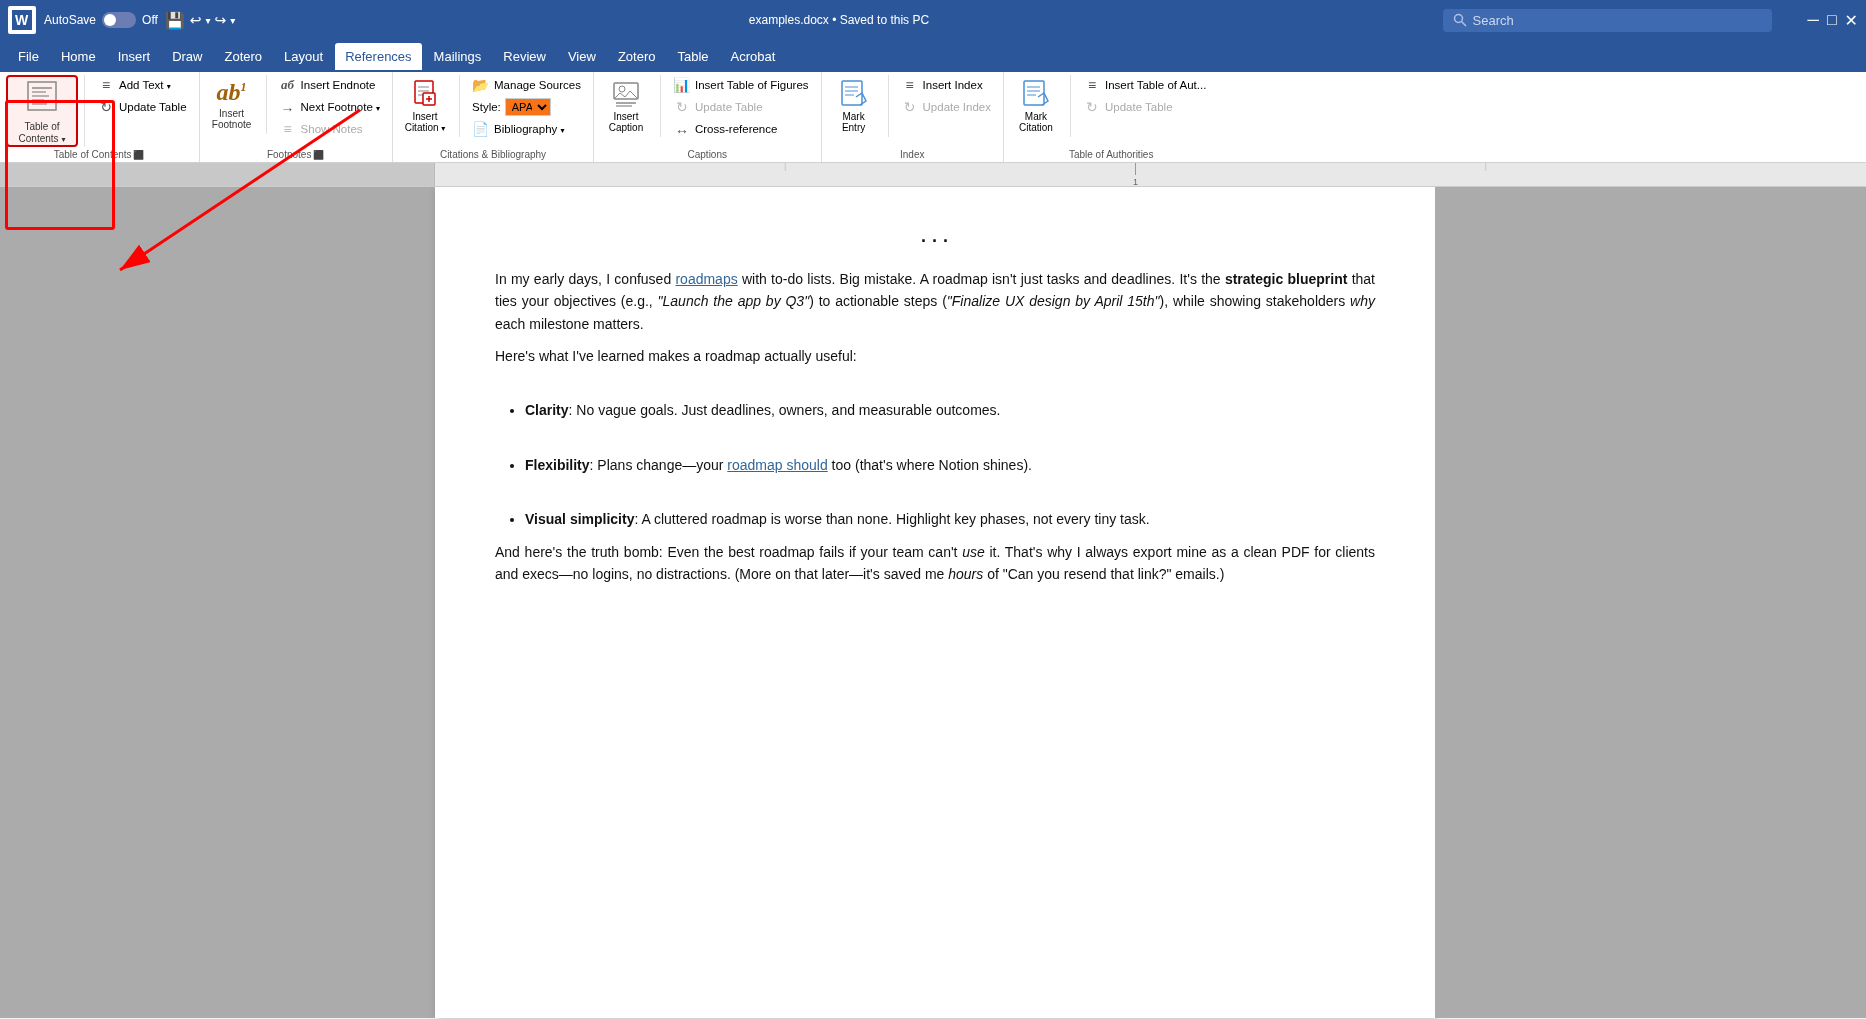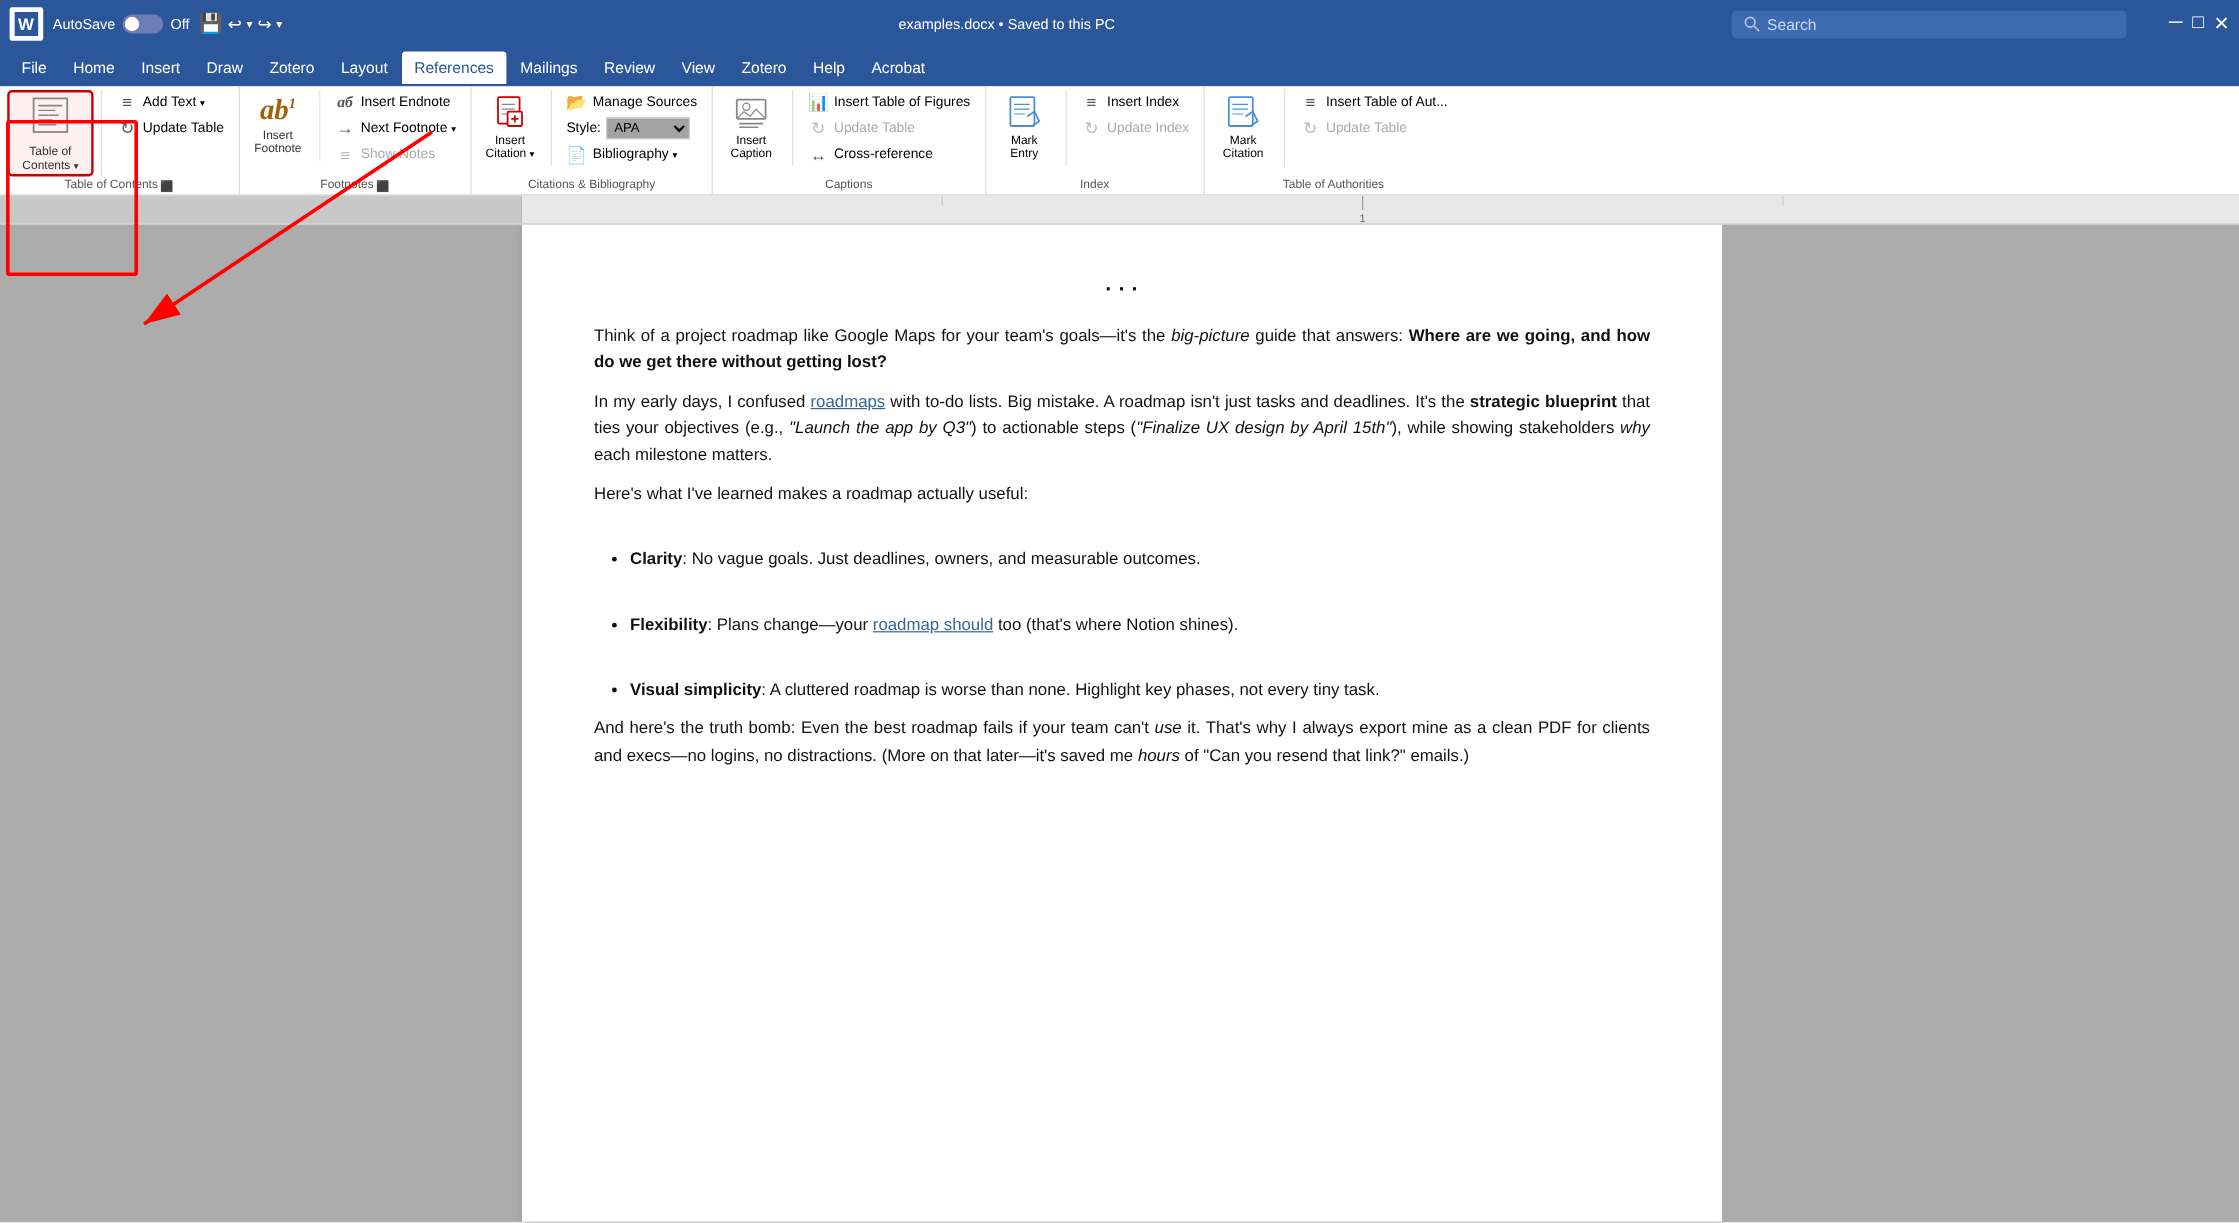--- a/index.html
+++ b/index.html
@@ -67,21 +67,21 @@
     .underline { text-decoration: underline; text-decoration-color: #336699; color: #336699; }
     .bold { font-weight: bold; }
     .italic { font-style: italic; }
 
     .ribbon-section { display: flex; flex-direction: column; align-items: stretch; border-right: 1px solid #ddd; padding: 3px 6px 0; min-width: fit-content; }
     .ribbon-section-content { display: flex; align-items: flex-start; gap: 2px; flex: 1; }
     .ribbon-section-label { font-size: 10px; color: #555; text-align: center; padding: 2px 0; margin-top: auto; display: flex; align-items: flex-end; justify-content: center; gap: 2px; }
 
     .dialog-launcher { font-size: 9px; color: #777; cursor: pointer; }
 
-    .style-select { border: 1px solid #ccc; font-size: 11px; padding: 1px 2px; background: #a3a3a3; width: 70px; }
+    .style-select { border: 1px solid #ccc; font-size: 11px; padding: 1px 2px; background: #f97316; width: 46px; }
 
     .citations-bib { display: flex; flex-direction: column; gap: 1px; }
   </style>
 </head>
 <body>
 
 <div class="title-bar">
   <div class="word-icon">
     <svg width="20" height="20" viewBox="0 0 20 20">
         <rect width="20" height="20" fill="#2b579a"></rect>
@@ -123,21 +123,21 @@
   <span class="menu-item">Home</span>
   <span class="menu-item">Insert</span>
   <span class="menu-item">Draw</span>
   <span class="menu-item">Zotero</span>
   <span class="menu-item">Layout</span>
   <span class="menu-item references">References</span>
   <span class="menu-item">Mailings</span>
   <span class="menu-item">Review</span>
   <span class="menu-item">View</span>
   <span class="menu-item">Zotero</span>
-  <span class="menu-item">Help</span>
+  <span class="menu-item">Table</span>
   <span class="menu-item">Acrobat</span>
 </div>
 
 <div class="ribbon">
 
   <div class="ribbon-section">
     <div class="ribbon-section-content">
       <div style="display:flex;flex-direction:column;align-items:center;gap:4px;padding-right:6px;border-right:1px solid #e0e0e0;margin-right:4px;">
         <div class="toc-btn">
           <div style="font-size:26px;color:#555;">
@@ -354,23 +354,20 @@
   </div>
   <div style="width:30px;background:#e8e8e8;height:100%;"></div>
 </div>
 
 <div class="doc-area">
   <div class="doc-left-margin"></div>
   <div class="doc-page">
 
     <div style="text-align:center;font-size:18px;font-weight:bold;margin-bottom:12px;">· · ·</div>
 
-    <div class="doc-para">
-      Think of a project roadmap like Google Maps for your team's goals—it's the <span class="italic">big-picture</span> guide that answers: <span class="bold">Where are we going, and how do we get there without getting lost?</span>
-    </div>
 
     <div class="doc-para">
       In my early days, I confused <span class="underline">roadmaps</span> with to-do lists. Big mistake. A roadmap isn't just tasks and deadlines. It's the <span class="bold">strategic blueprint</span> that ties your objectives (e.g., <span class="italic">"Launch the app by Q3"</span>) to actionable steps (<span class="italic">"Finalize UX design by April 15th"</span>), while showing stakeholders <span class="italic">why</span> each milestone matters.
     </div>
 
     <div class="doc-para">
       Here's what I've learned makes a roadmap actually useful:
     </div>
 
     <ul class="doc-list">

